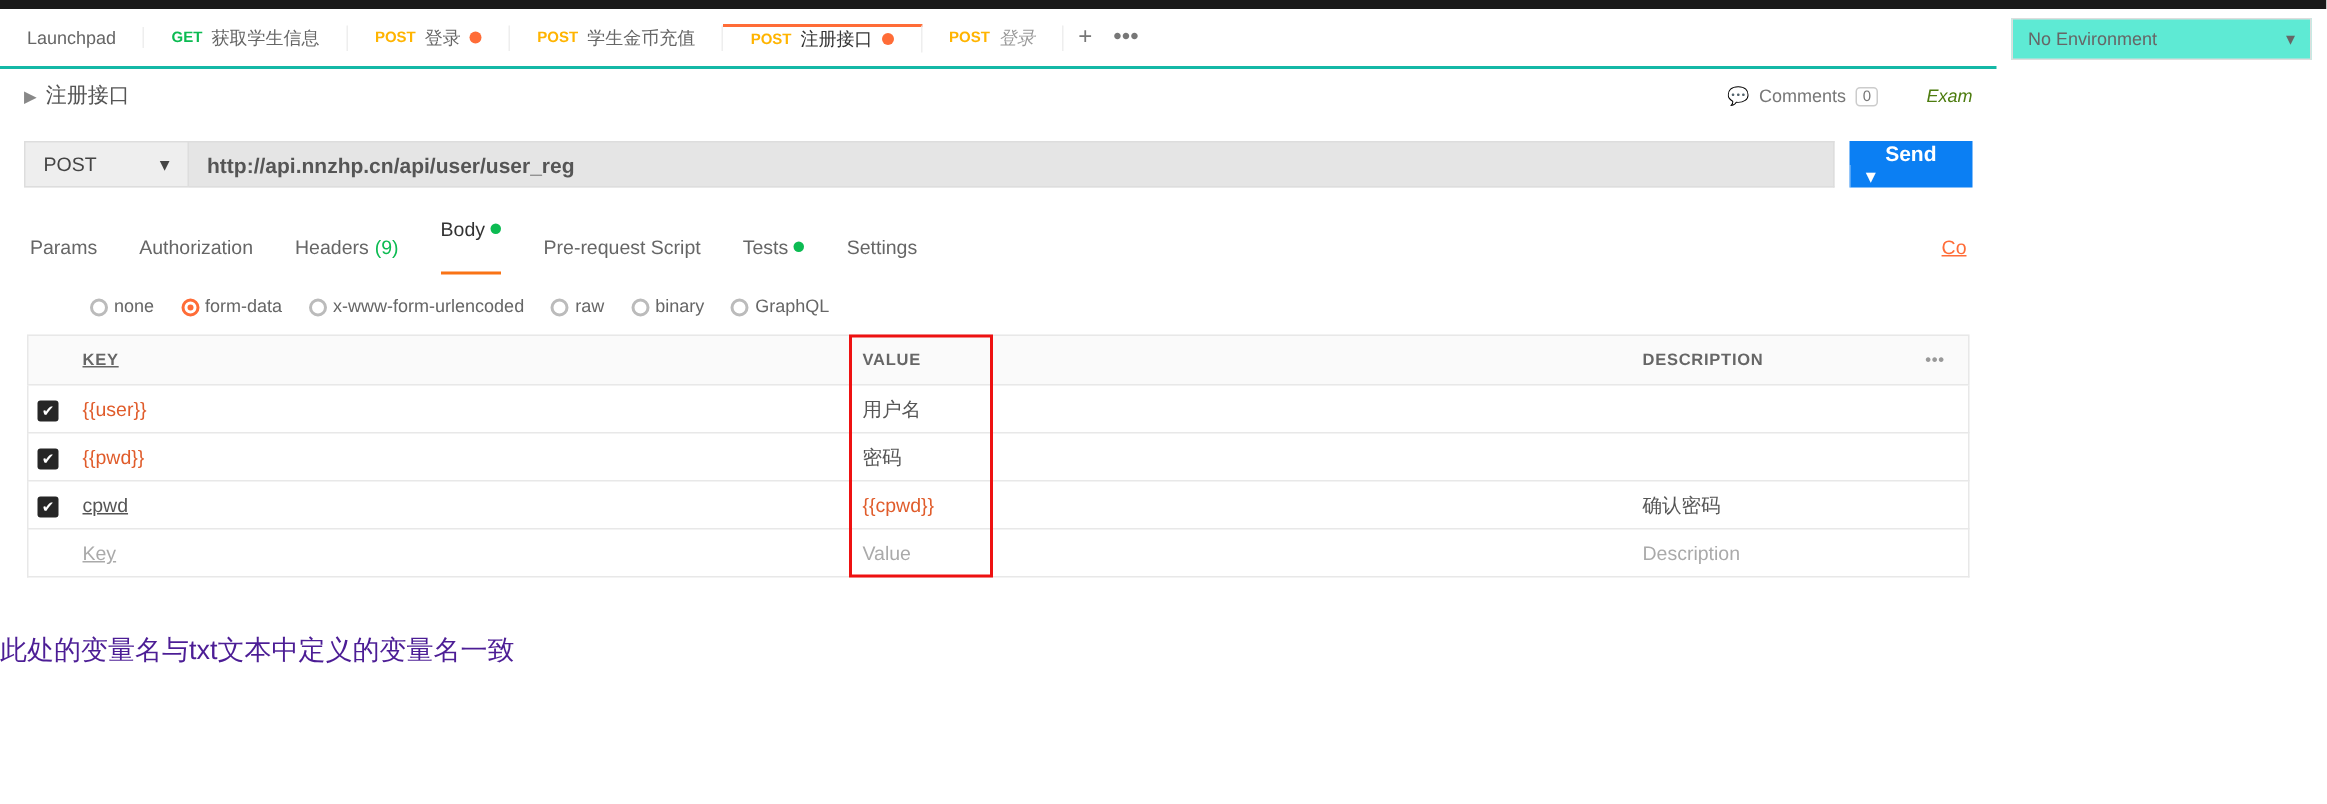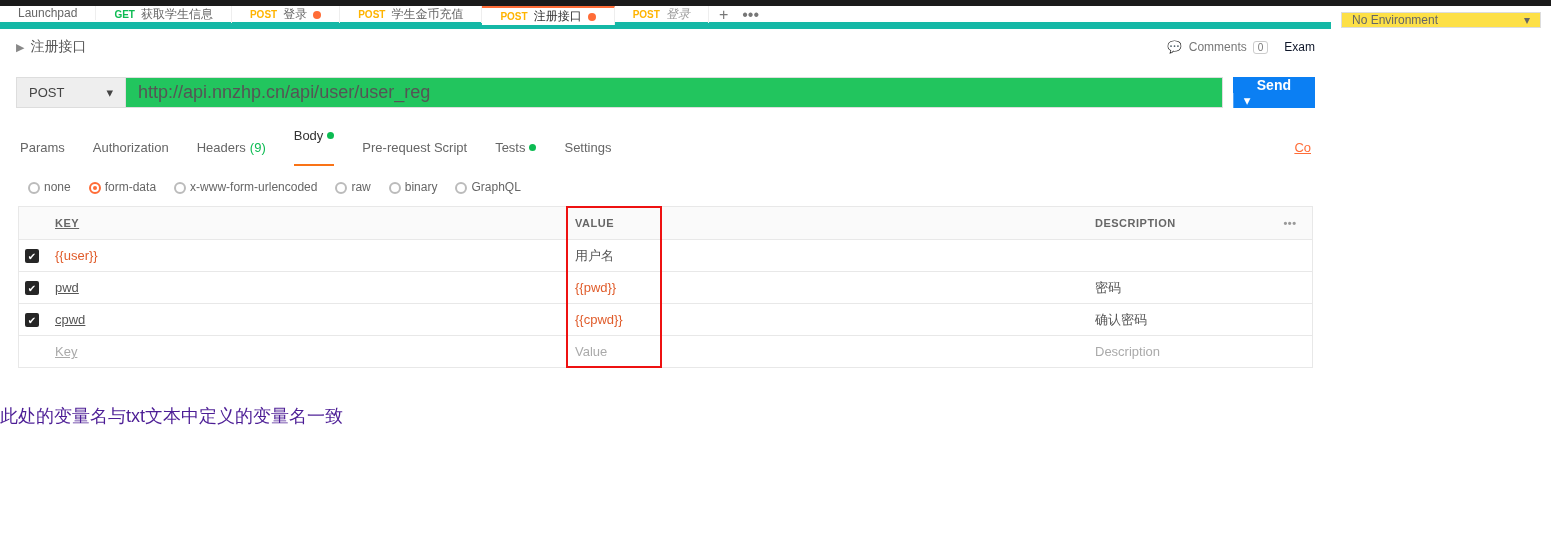--- a/index.html
+++ b/index.html
@@ -1,51 +1,51 @@
 <!DOCTYPE html>
 <html><head>
 <meta charset="utf-8">
 <style>
   * { box-sizing: border-box; margin: 0; padding: 0; }
   body { font-family: -apple-system, BlinkMacSystemFont, "Segoe UI", Arial, sans-serif; font-size: 12px; color: #333; background: #fff; width: 1551px; }
   .topbar { height: 6px; background: #1a1a1a; }
   .main-row { display: flex; }
   .left-area { flex: 1; min-width: 0; }
   .right-env { width: 220px; padding: 6px 10px; }
-  .env-select { height: 16px; border: 1px solid #ddd; background: #fde047; display: flex; align-items: center; justify-content: space-between; padding: 0 10px; color: #666; cursor: pointer; }
-  .tabs-row { display: flex; align-items: flex-start; border-bottom: 7px solid #14b8a6; height: 23px; }
+  .env-select { height: 28px; border: 1px solid #ddd; background: #5eead4; display: flex; align-items: center; justify-content: space-between; padding: 0 10px; color: #666; cursor: pointer; }
+  .tabs-row { display: flex; align-items: center; border-bottom: 2px solid #14b8a6; height: 40px; }
   .tab { display: flex; align-items: center; gap: 6px; padding: 0 18px; border-right: 1px solid #eee; color: #666; font-size: 12px; white-space: nowrap; cursor: pointer; position: relative; }
   .tab.active { border-top: 2px solid #ff6c37; background: #fff; color: #333; }
   .tab .method { font-weight: 700; font-size: 10px; }
   .m-get { color: #0cbb52; }
   .m-post { color: #ffb400; }
   .tab .dot { width: 8px; height: 8px; border-radius: 50%; background: #ff6c37; margin-left: auto; }
   .tab.italic .label { font-style: italic; color: #999; }
   .tabs-extra { display: flex; align-items: center; padding: 0 10px; gap: 14px; color: #999; }
   .icon-btn { cursor: pointer; font-size: 16px; color: #777; }
   .title-row { display: flex; align-items: center; height: 36px; padding: 0 16px; border-bottom: 0; }
   .title-row .tri { color: #888; margin-right: 6px; font-size: 11px; }
   .title-row .title { color: #555; font-size: 14px; }
   .title-row .spacer { flex: 1; }
   .comments { display: flex; align-items: center; gap: 6px; color: #777; font-size: 12px; }
   .count-badge { border: 1px solid #ccc; border-radius: 3px; padding: 0 4px; font-size: 10px; color: #777; }
-  .exam { margin-left: 16px; color: #0f172a; }
+  .exam { margin-left: 32px; color: #4d7c0f; font-style: italic; }
   .url-row { display: flex; align-items: stretch; padding: 12px 16px; gap: 0; }
   .method-select { width: 110px; background: #eeeeee; border: 1px solid #ddd; display: flex; align-items: center; justify-content: space-between; padding: 0 12px; color: #444; font-size: 13px; cursor: pointer; }
-  .url-input { flex: 1; background: #22c55e; border: 1px solid #ddd; border-left: none; padding: 0 12px; color: #555; font-size: 18px; display: flex; align-items: center; }
+  .url-input { flex: 1; background: #e5e5e5; border: 1px solid #ddd; border-left: none; padding: 0 12px; color: #555; font-size: 14px; display: flex; align-items: center; font-weight: bold; }
   .send-wrap { display: flex; margin-left: 10px; flex-direction: column; }
   .send-btn { background: #0b7ff3; color: #fff; font-weight: 600; font-size: 14px; display: flex; align-items: center; padding: 0 24px; border: none; cursor: pointer; }
   .send-caret { background: #0b7ff3; color: #fff; display: flex; align-items: center; padding: 0 10px; border: none; border-left: 1px solid rgba(255,255,255,0.3); cursor: pointer; }
   .subtabs-row { display: flex; align-items: center; gap: 28px; padding: 8px 20px 10px; border-bottom: 0; color: #666; font-size: 13px; }
   .subtab { cursor: pointer; display: flex; align-items: center; gap: 4px; }
   .subtab.active { color: #333; border-bottom: 2px solid #f97316; padding-bottom: 21px; }
   .green9 { color: #0cbb52; }
   .green-dot { width: 7px; height: 7px; border-radius: 50%; background: #0cbb52; display: inline-block; }
   .right-link { margin-left: auto; color: #ff6c37; text-decoration: underline; }
-  .body-types { display: flex; align-items: center; gap: 18px; padding: 4px 28px 12px; color: #666; font-size: 12px; }
+  .body-types { display: flex; align-items: center; gap: 18px; padding: 4px 28px 12px; color: #666; font-size: 12px; margin-left: 32px; }
   .radio { width: 12px; height: 12px; border-radius: 50%; border: 2px solid #bbb; display: inline-block; vertical-align: middle; margin-right: 4px; position: relative; }
   .radio.sel { border-color: #ff6c37; }
   .radio.sel::after { content: ""; position: absolute; inset: 2px; border-radius: 50%; background: #ff6c37; }
   .bt { cursor: pointer; }
   .table { margin: 0 18px; }
   .th-row { display: flex; align-items: center; border: 1px solid #e8e8e8; background: #fafafa; height: 34px; font-size: 11px; letter-spacing: 0.5px; color: #666; font-weight: 600; }
   .col-check { width: 28px; }
   .col-key { flex: 0 0 520px; padding: 0 8px; text-decoration: underline; }
   .col-val { flex: 0 0 520px; padding: 0 8px; }
   .col-desc { flex: 1; padding: 0 8px; }
@@ -163,21 +163,20 @@
       </div>
 
       <div class="tr">
         <div class="col-check"><span class="checkbox">✔</span></div>
         <div class="col-val var">{{user}}</div>
         <div class="col-desc">用户名</div>
         <div class="col-more"></div>
       </div>
       <div class="tr">
         <div class="col-check"><span class="checkbox">✔</span></div>
-        <div class="col-key">pwd</div>
         <div class="col-val var">{{pwd}}</div>
         <div class="col-desc">密码</div>
         <div class="col-more"></div>
       </div>
       <div class="tr">
         <div class="col-check"><span class="checkbox">✔</span></div>
         <div class="col-key">cpwd</div>
         <div class="col-val var">{{cpwd}}</div>
         <div class="col-desc">确认密码</div>
         <div class="col-more"></div>

